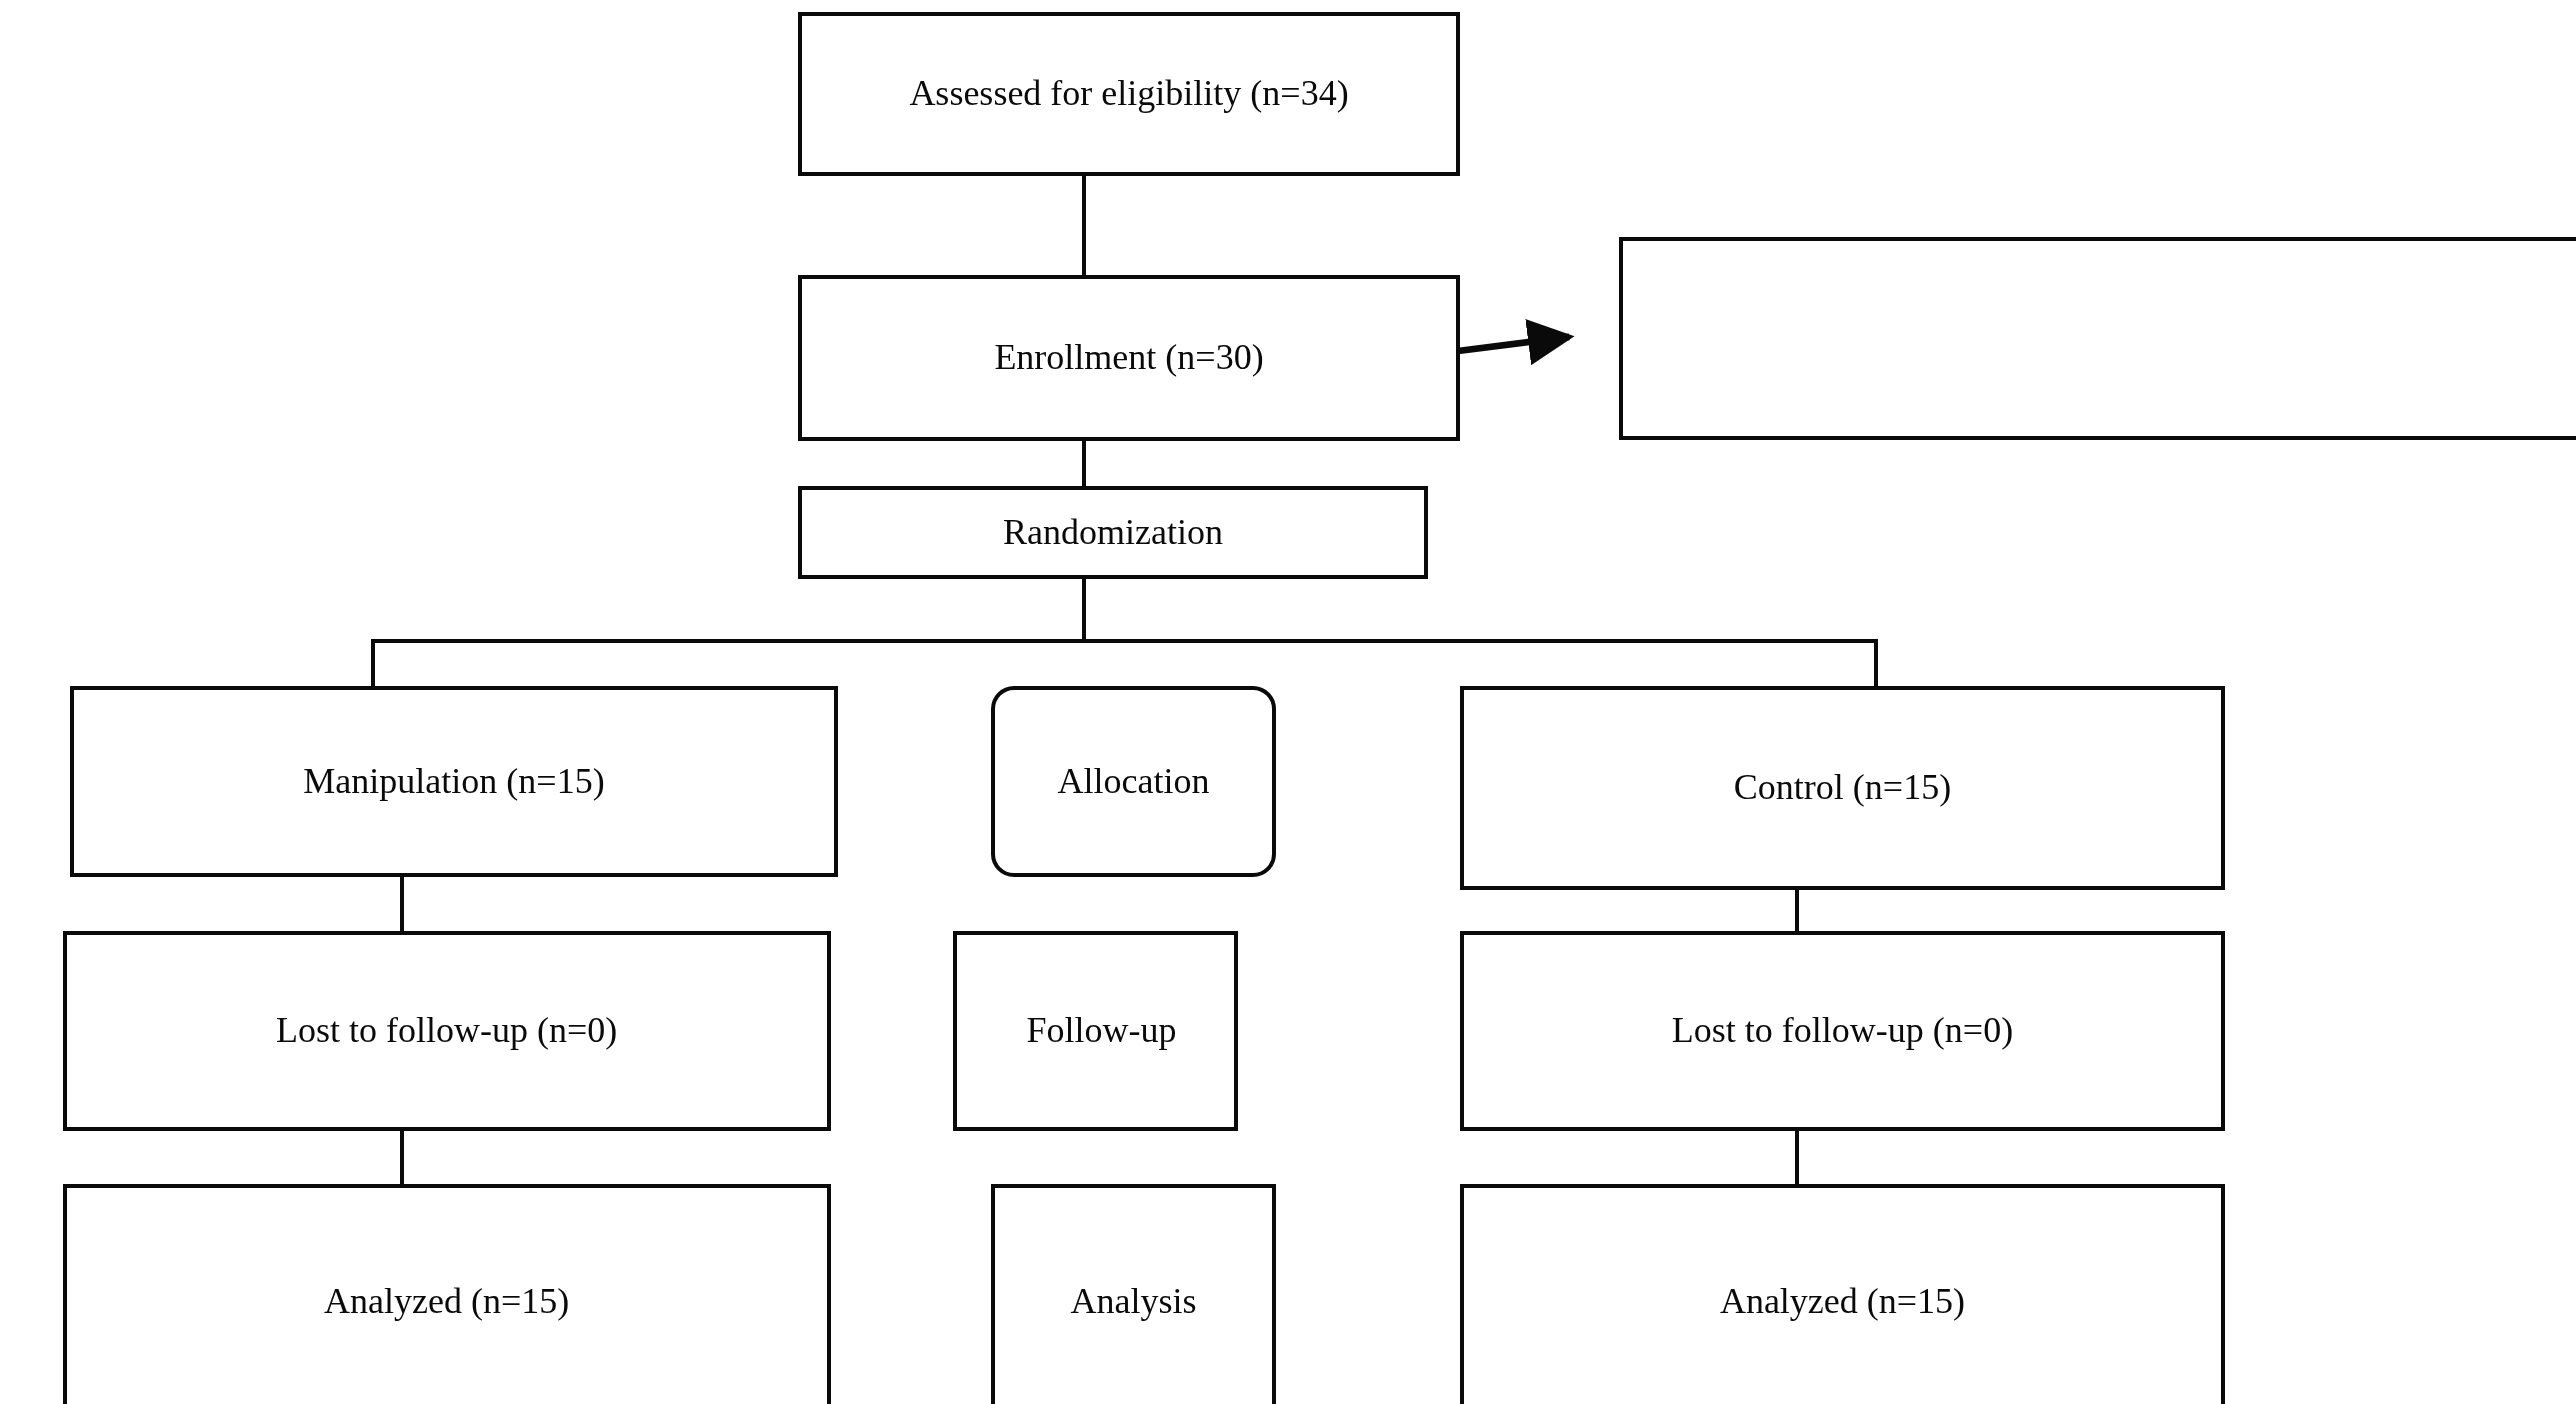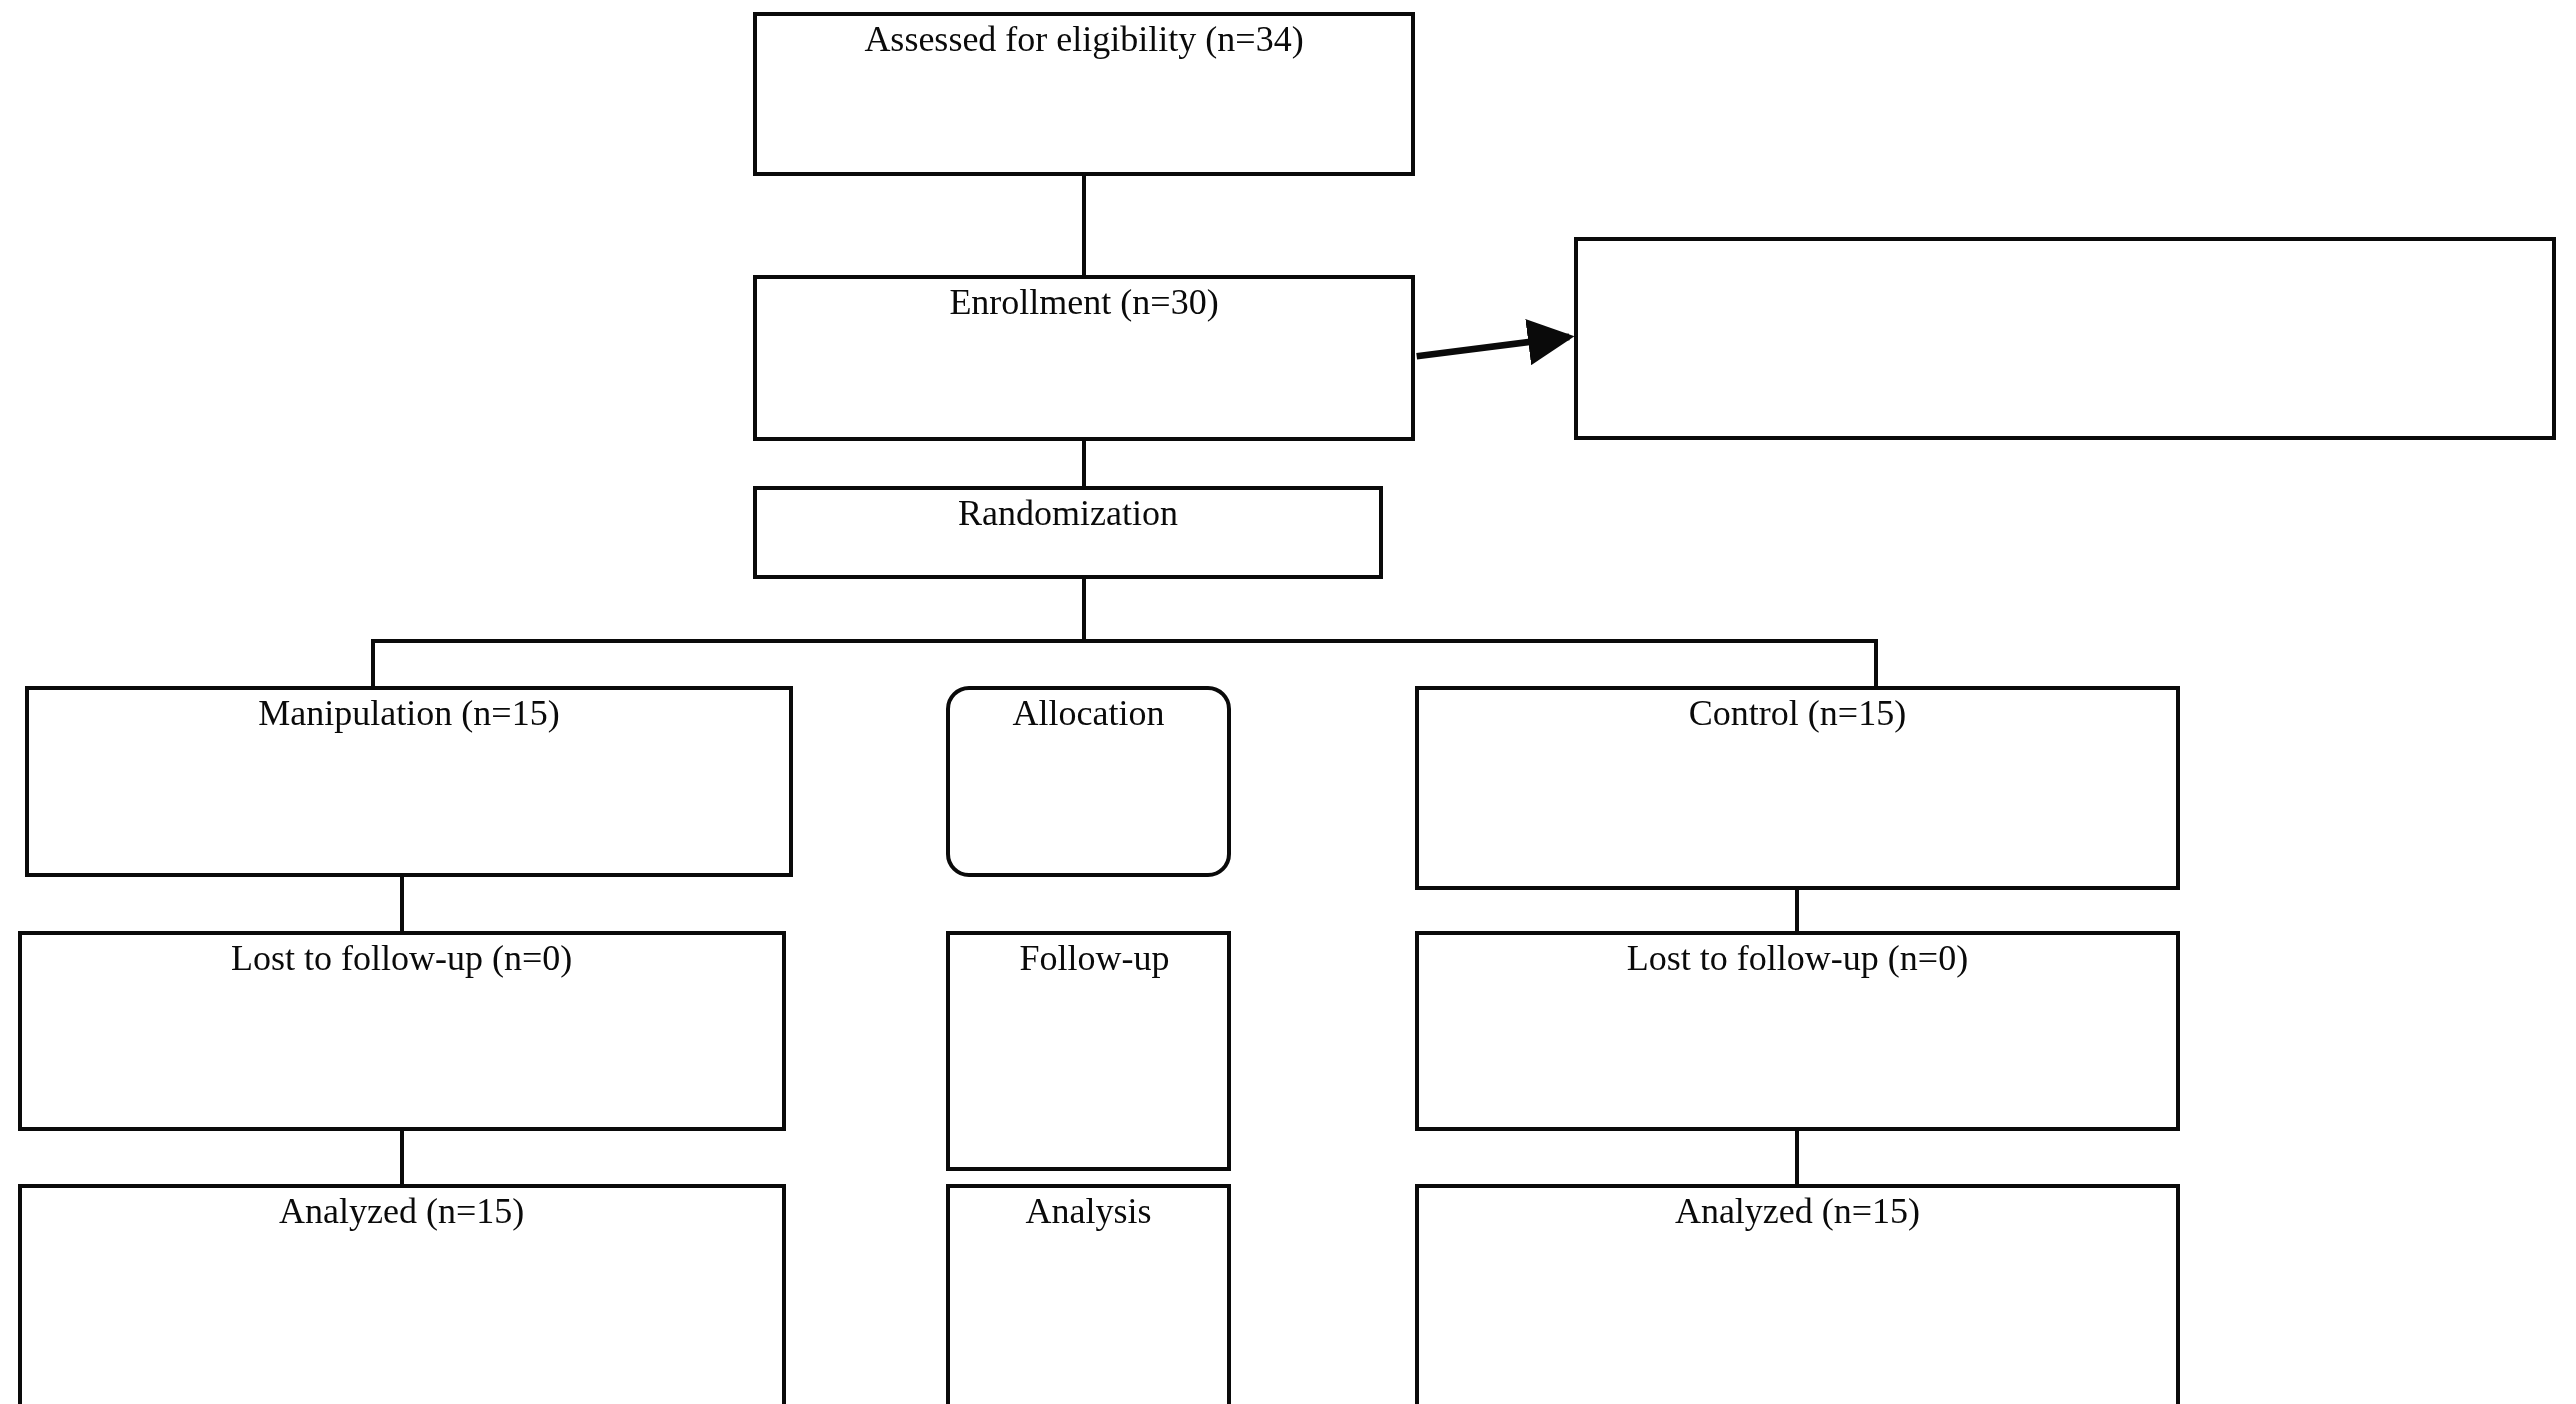--- a/index.html
+++ b/index.html
@@ -16,26 +16,27 @@
     overflow: hidden;
     font-family: "Liberation Serif", "DejaVu Serif", serif;
     color: #000000;
   }
   .box {
     position: absolute;
     box-sizing: border-box;
     border: 4.2px solid #0a0a0a;
     background: #ffffff;
     display: flex;
-    align-items: flex-start;
+    align-items: center;
     justify-content: center;
     text-align: center;
     line-height: 1.32;
     font-size: 36px;
     color: #0a0a0a;
+    margin-left: 45px;
   }
   .box .lines {
     width: 100%;
     padding: 0 11px;
   }
   .box .lines span {
     display: block;
     white-space: nowrap;
   }
   .connector {
@@ -126,21 +127,21 @@
       <span>Control (n=15)</span>
     </div>
   </div>
 
   <div class="box" style="left:17.6px; top:931px; width:768px; height:200px;">
     <div class="lines">
       <span>Lost to follow-up (n=0)</span>
     </div>
   </div>
 
-  <div class="box" style="left:946px; top:931px; width:285px; height:240px;padding-left:12px;">
+  <div class="box" style="left:908px; top:931px; width:285px; height:200px;padding-left:12px;">
     <div class="lines">
       <span>Follow-up</span>
     </div>
   </div>
 
   <div class="box" style="left:1415px; top:931px; width:765px; height:200px;">
     <div class="lines">
       <span>Lost to follow-up (n=0)</span>
     </div>
   </div>

